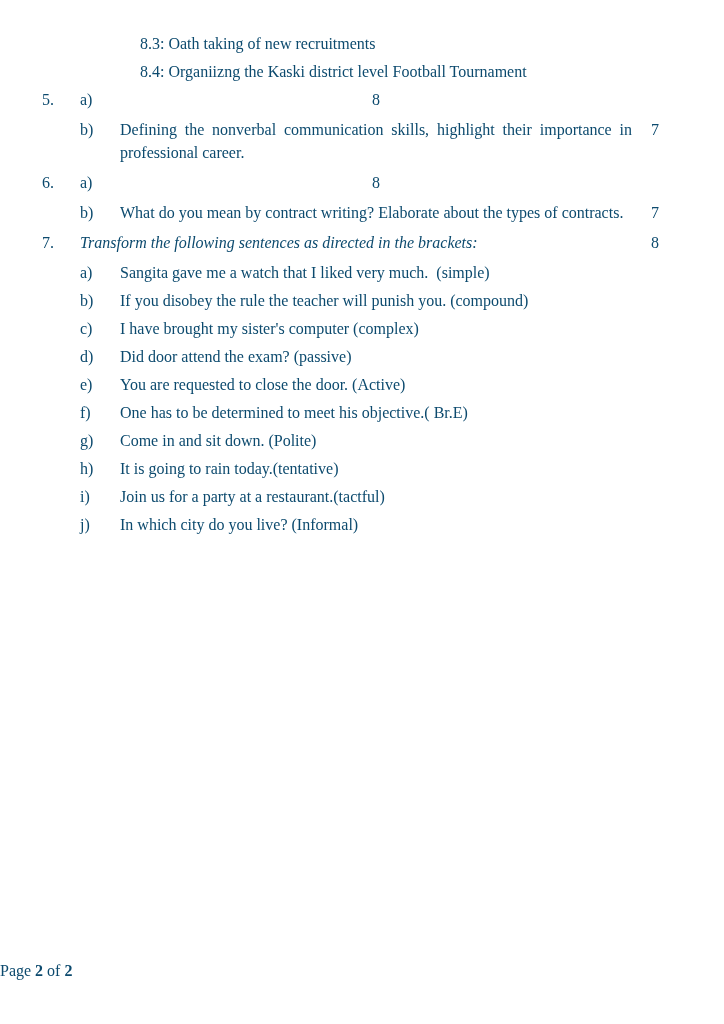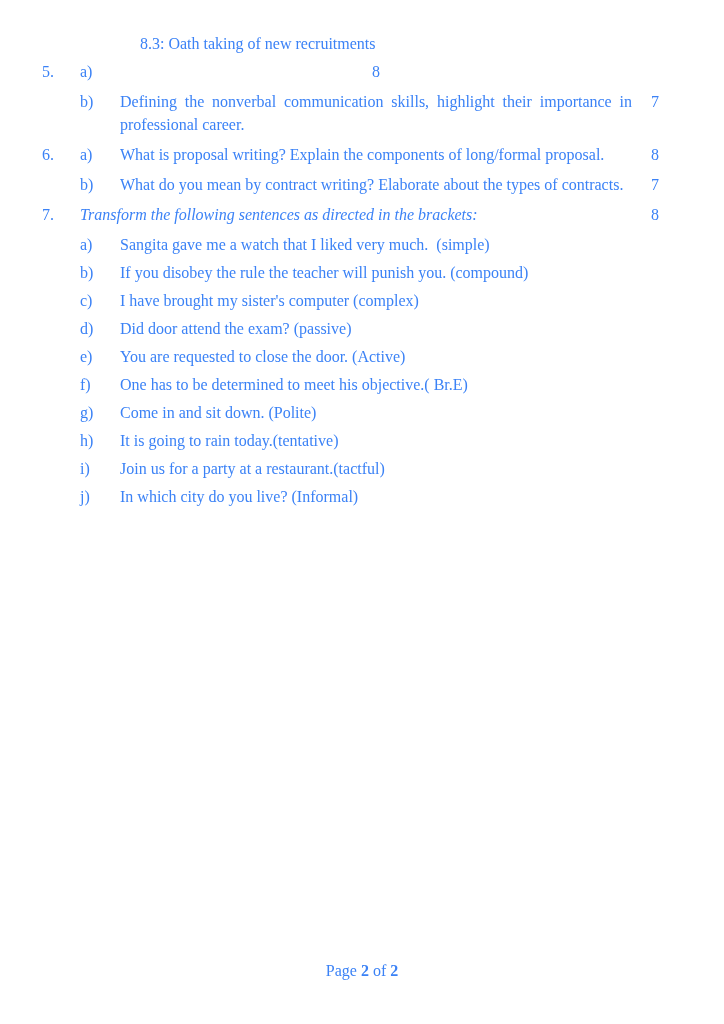--- a/index.html
+++ b/index.html
@@ -2,21 +2,21 @@
 <html><head>
 <meta charset="utf-8">
 <style>
   html, body { margin: 0; padding: 0; background: #ffffff; }
   .page {
     width: 724px; height: 1024px;
     position: relative;
     background: #ffffff;
     font-family: "Liberation Serif", "DejaVu Serif", serif;
     font-size: 16px;
-    color: #3b82f6;
+    color: #0c4a6e;
     overflow: hidden;
   }
   .content { position: absolute; top: 32px; left: 42px; right: 46px; }
   .sub-head { margin-left: 98px; line-height: 23px; margin-bottom: 5px; }
   .qrow {
     display: grid;
     grid-template-columns: 38px 40px 1fr 46px;
     align-items: start;
     margin-bottom: 7px;
   }
@@ -29,52 +29,52 @@
   .q7-items { margin-left: 38px; margin-top: 3px; }
   .q7-item {
     display: grid;
     grid-template-columns: 40px 1fr;
     line-height: 23px;
     margin-bottom: 5px;
   }
   .item-text { white-space: pre-wrap; }
   .footer {
     position: absolute; left: 0; right: 0; top: 961px;
-    text-align: center; line-height: 20px;
+    text-align: left; line-height: 20px;
   }
   .footer .bold { font-weight: bold; }
   .footer span { display: inline; }
 </style>
 </head>
 <body>
 
 <div class="page">
   <div class="content">
 
     <div class="sub-head">8.3: Oath taking of new recruitments</div>
+    <div class="sub-head">8.4: Organiizng the Kaski district level Football Tournament</div>
 
     <div>
       <div class="qrow part-row">
         <div class="qnum">5.</div>
         <div class="qlabel">a)</div>
         <div class="qmarks">8</div>
       </div>
       <div class="qrow part-row">
         <div class="qnum"></div>
         <div class="qlabel">b)</div>
         <div class="qtext">Defining the nonverbal communication skills, highlight their importance in professional career.</div>
         <div class="qmarks">7</div>
       </div>
     </div>
 
     <div>
       <div class="qrow part-row">
         <div class="qnum">6.</div>
         <div class="qlabel">a)</div>
-        <div class="qtext">What is proposal writing? Explain the components of long/formal proposal.</div>
         <div class="qmarks">8</div>
       </div>
       <div class="qrow part-row">
         <div class="qnum"></div>
         <div class="qlabel">b)</div>
         <div class="qtext">What do you mean by contract writing? Elaborate about the types of contracts.</div>
         <div class="qmarks">7</div>
       </div>
     </div>
 

